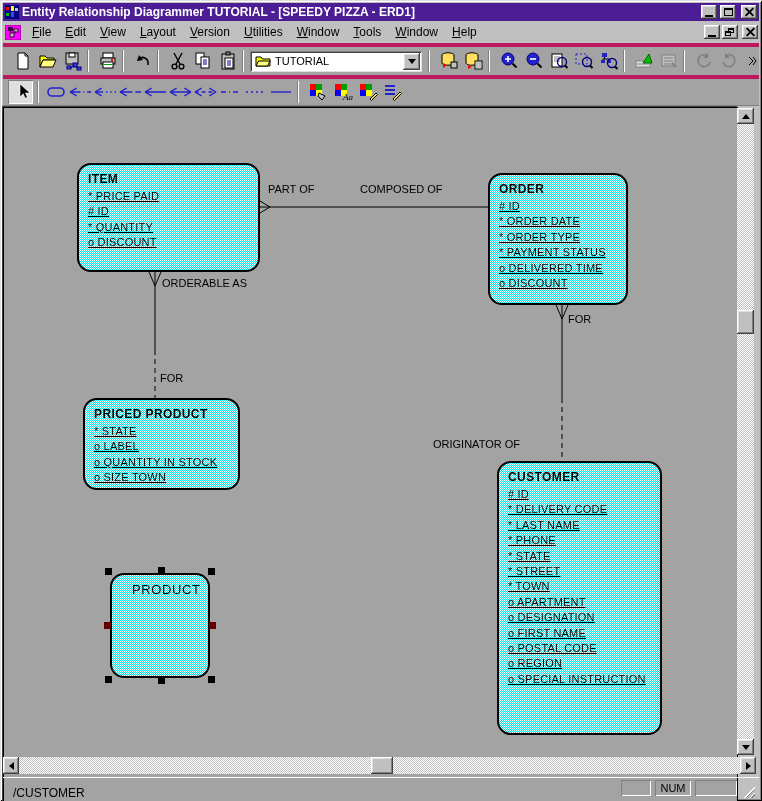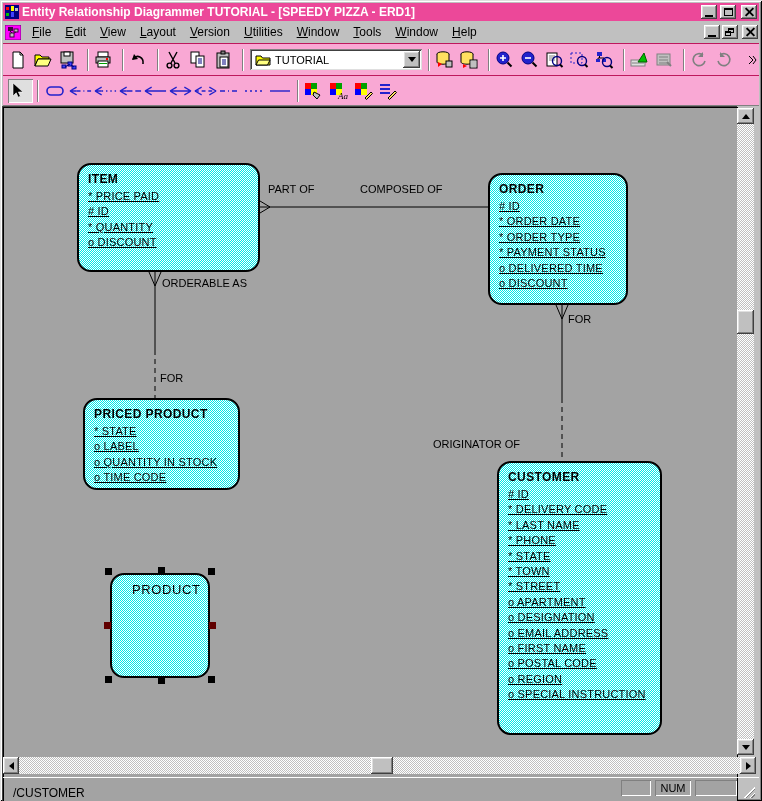--- a/index.html
+++ b/index.html
@@ -10,21 +10,21 @@
     position:relative; overflow:hidden;
     -webkit-font-smoothing:none;
   }
   .win {
     position:absolute; inset:0; background:#c0c0c0;
     box-shadow: inset 1px 1px 0 #dfdfdf, inset -1px -1px 0 #000,
                 inset 2px 2px 0 #fff, inset -2px -2px 0 #808080;
   }
   
   .titlebar { position:absolute; left:3px; top:3px; width:756px; height:18px;
-    background:#ec4899; color:#fff; display:flex; align-items:center; padding:0 2px; gap:3px; }
+    background:#4c1d95; color:#fff; display:flex; align-items:center; padding:0 2px; gap:3px; }
   .titlebar .title { flex:1; font-size:12px; font-weight:bold; white-space:nowrap; overflow:hidden; }
   .winbtn { width:16px; height:14px; background:#c0c0c0; flex:0 0 auto;
     box-shadow: inset -1px -1px 0 #404040, inset 1px 1px 0 #fff, inset -2px -2px 0 #808080, inset 2px 2px 0 #dfdfdf;
     display:flex; align-items:center; justify-content:center; }
   .winbtn.gap { margin-left:2px; }
   .glyph-min { width:8px; height:2px; background:#000; margin-top:7px; }
   .glyph-max { width:9px; height:8px; border:1px solid #000; border-top:2px solid #000; }
   .glyph-close { position:relative; width:9px; height:8px; }
   .glyph-close::before, .glyph-close::after { content:""; position:absolute; left:-1px; top:3px; width:11px; height:2px; background:#000; }
   .glyph-close::before { transform:rotate(45deg); }
@@ -36,24 +36,24 @@
   
   .menubar { position:absolute; left:3px; top:22px; width:756px; height:20px;
     display:flex; align-items:center; font-size:12px; color:#000; padding-left:2px; }
   .mdi-doc-icon { width:16px; height:15px; margin-right:4px; flex:0 0 auto; }
   .menus { display:flex; align-items:center; flex:1; }
   .menu-item { display:inline-block; padding:2px 7px 3px 7px; cursor:default; }
   .menu-item::first-letter { text-decoration:underline; }
   .mdi-btns { display:flex; gap:2px; margin-right:1px; }
   
   .toolbar { position:absolute; left:3px; width:756px; display:flex; align-items:center;
-    border-top:1px solid #be185d; background:#f9a8d4; padding-left:5px; }
+    border-top:4px solid #be185d; background:#a3a3a3; padding-left:5px; }
   .tb1 { top:43px; height:32px; }
   .tb2 { top:75px; height:31px; border-bottom:1px solid #808080; }
-  .tbtn { width:25px; height:24px; display:flex; align-items:center; justify-content:flex-start;
+  .tbtn { width:25px; height:24px; display:flex; align-items:center; justify-content:flex-end;
     background:transparent; border:none; flex:0 0 auto; }
   .tbtn.pressed { background:#dfdfdf; box-shadow: inset 1px 1px 0 #808080, inset -1px -1px 0 #fff; }
   .tsep { width:2px; height:22px; margin:0 4px; border-left:1px solid #808080; border-right:1px solid #fff; flex:0 0 auto; }
   .combo { width:172px; height:21px; background:#fff; margin:0 2px; position:relative;
     box-shadow: inset 1px 1px 0 #808080, inset -1px -1px 0 #dfdfdf, inset 2px 2px 0 #404040;
     display:flex; align-items:center; gap:4px; padding-left:5px; font-size:11px; }
   .combo-drop { position:absolute; right:2px; top:2px; width:17px; height:17px; background:#c0c0c0;
     box-shadow: inset -1px -1px 0 #404040, inset 1px 1px 0 #fff, inset -2px -2px 0 #808080, inset 2px 2px 0 #dfdfdf;
     display:flex; align-items:center; justify-content:center; }
   .tri-down { width:0; height:0; border-left:4px solid transparent; border-right:4px solid transparent; border-top:5px solid #000; }
@@ -471,38 +471,37 @@
           </div>
       </div>
 
       <div class="entity" style="left:79px;top:290px;width:157px;height:92px;">
         <div class="entity-title">PRICED PRODUCT</div>
         <div>
 
         <div class="attr">* STATE</div>
             <div class="attr">o LABEL</div>
             <div class="attr">o QUANTITY IN STOCK</div>
-            <div class="attr">o TIME CODE</div>
+            <div class="attr">o SIZE TOWN</div>
           </div>
       </div>
 
       <div class="entity" style="left:493px;top:353px;width:165px;height:274px;">
         <div class="entity-title">CUSTOMER</div>
         <div>
 
         <div class="attr"># ID</div>
             <div class="attr">* DELIVERY CODE</div>
             <div class="attr">* LAST NAME</div>
             <div class="attr">* PHONE</div>
             <div class="attr">* STATE</div>
+            <div class="attr">* STREET</div>
             <div class="attr">* TOWN</div>
-            <div class="attr">* STREET</div>
             <div class="attr">o APARTMENT</div>
             <div class="attr">o DESIGNATION</div>
-            <div class="attr">o EMAIL ADDRESS</div>
             <div class="attr">o FIRST NAME</div>
             <div class="attr">o POSTAL CODE</div>
             <div class="attr">o REGION</div>
             <div class="attr">o SPECIAL INSTRUCTION</div>
           </div>
       </div>
 
       <div class="entity" style="left:106px;top:465px;width:100px;height:105px;">
         <div class="entity-title plain">PRODUCT</div>
         <span class="handle" style="left:-7px;top:-7px;"></span>

